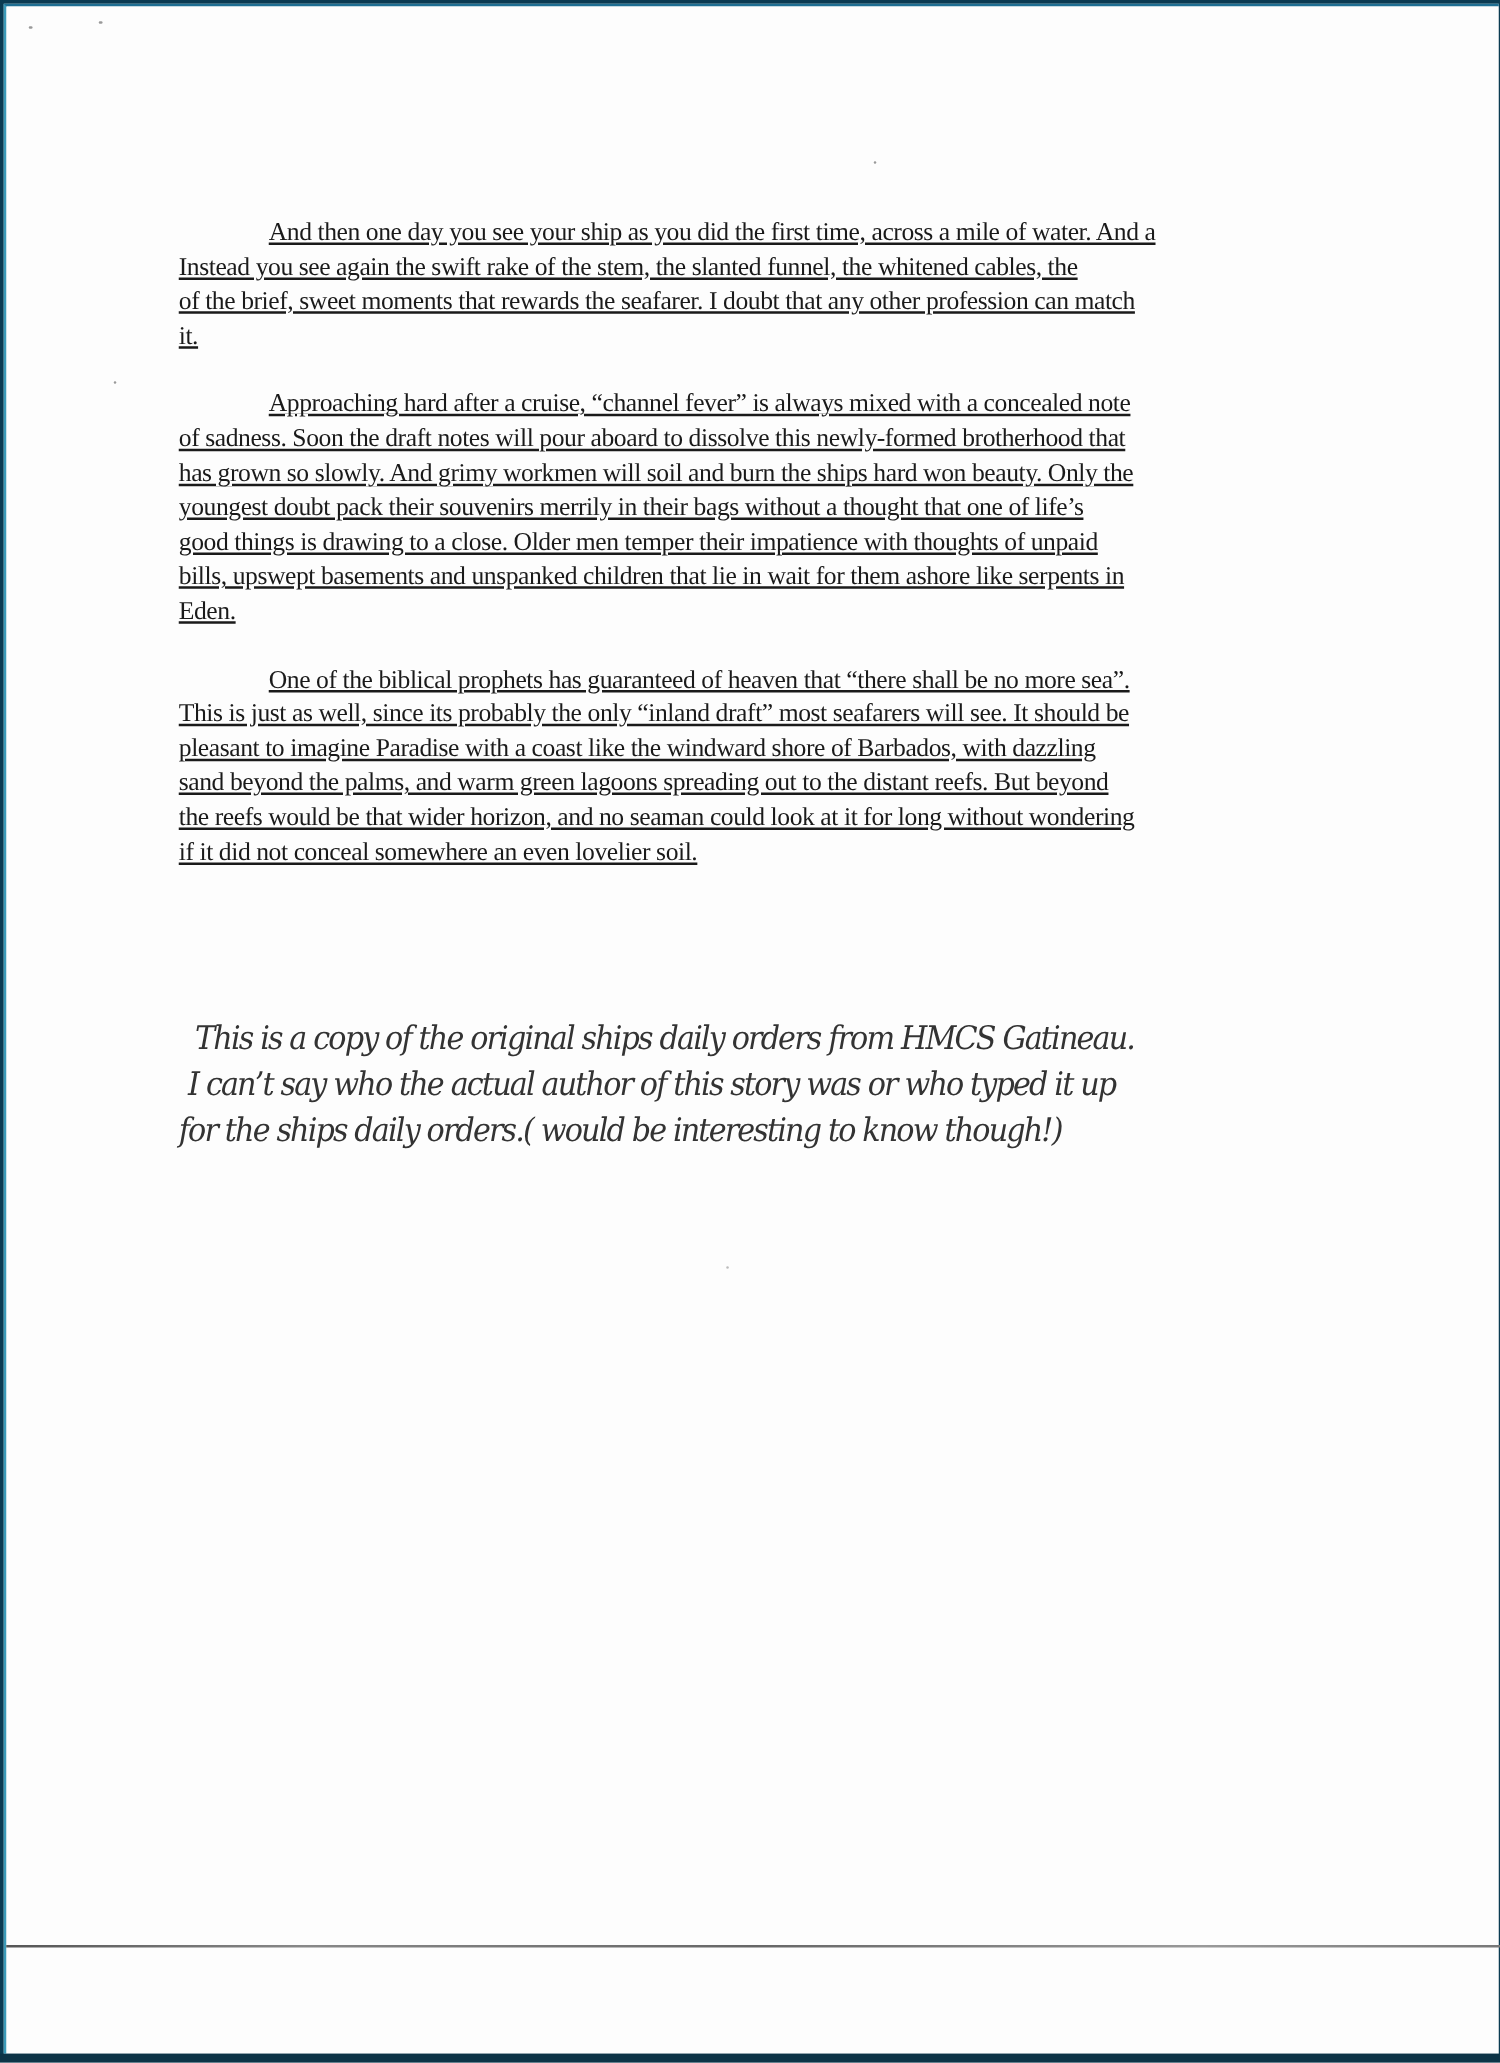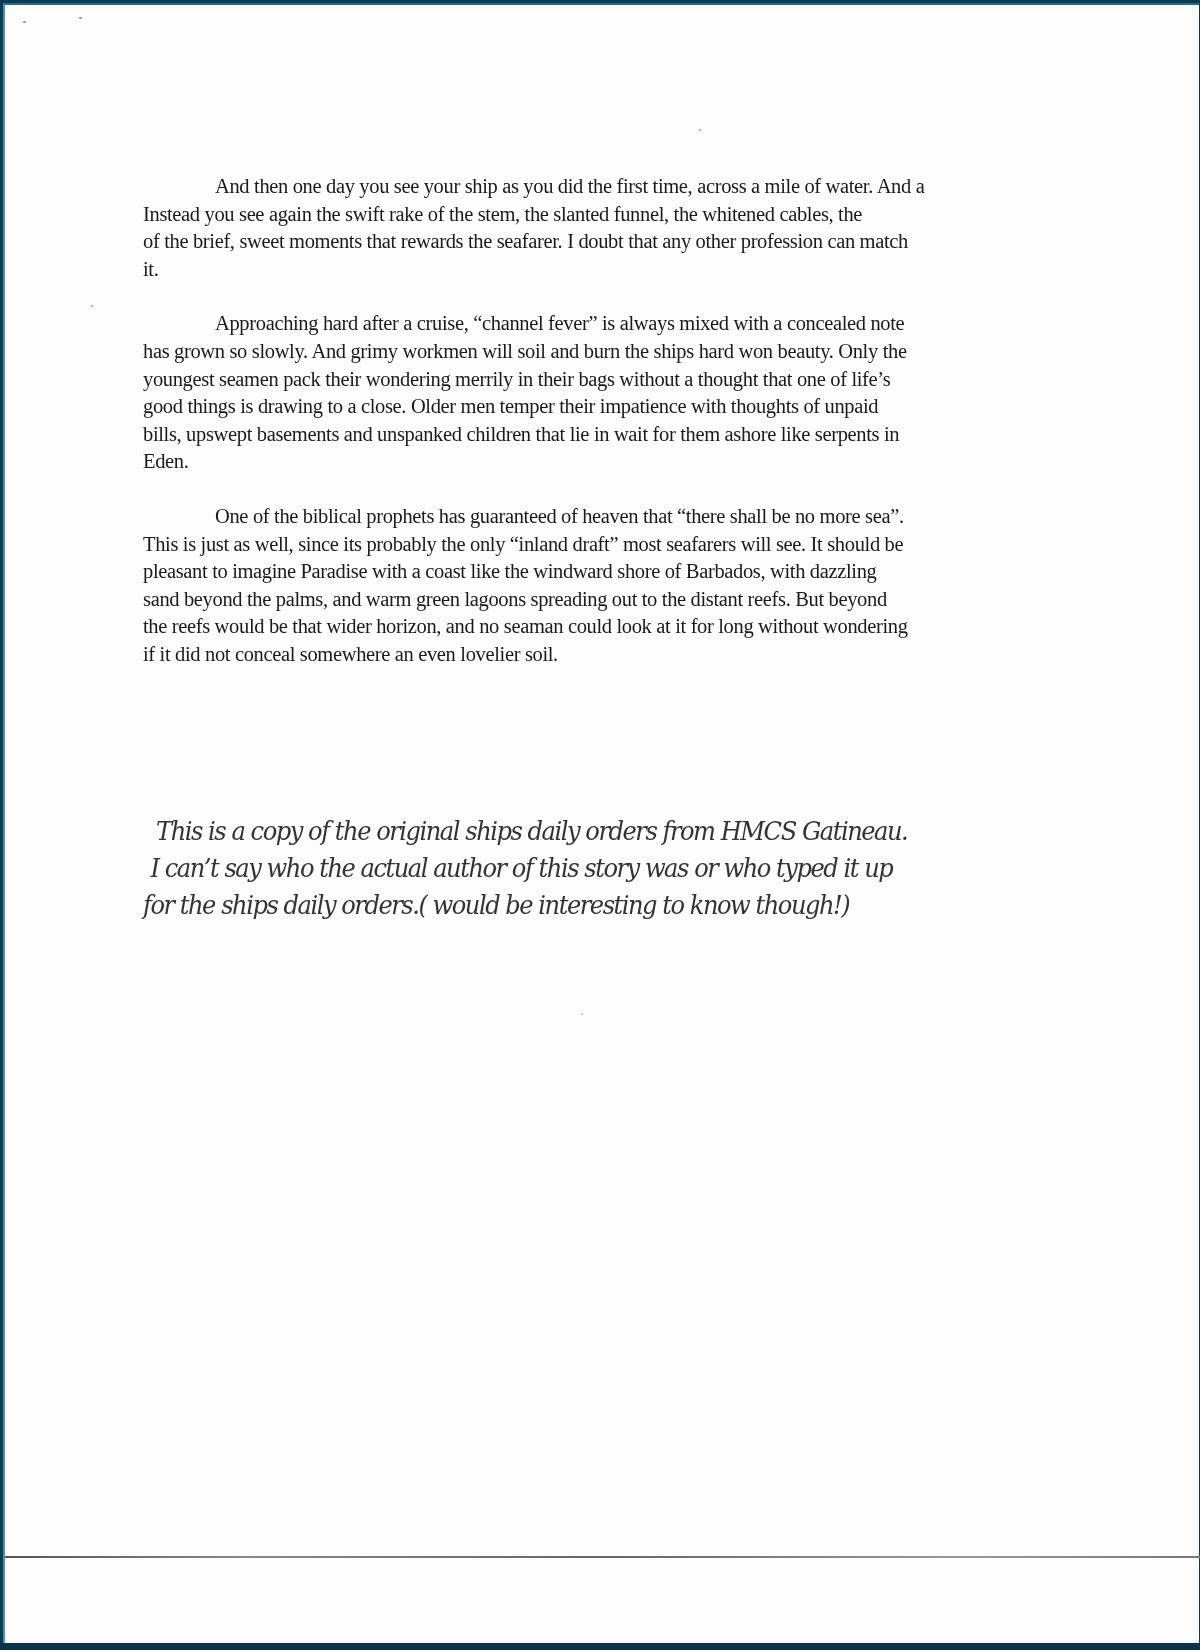--- a/index.html
+++ b/index.html
@@ -43,20 +43,21 @@
     .body-text {
       position: absolute;
       left: 138px;
       top: 168px;
       width: 920px;
       font-family: "Liberation Serif", "DejaVu Serif", serif;
       font-size: 20.5px;
       line-height: 27.6px;
       color: #1a1a1a;
       letter-spacing: -0.35px;
+      text-decoration: underline;
     }
     .paragraph {
       margin: 0 0 27px 0;
     }
     .line {
       display: block;
       white-space: nowrap;
     }
     .line.first {
       text-indent: 72px;
@@ -94,22 +95,23 @@
   <div class="body-text">
     <p class="paragraph">
       <span class="line first">And then one day you see your ship as you did the first time, across a mile of water. And a</span>
       <span class="line">Instead you see again the swift rake of the stem, the slanted funnel, the whitened cables, the</span>
       <span class="line">of the brief, sweet moments that rewards the seafarer. I doubt that any other profession can match</span>
       <span class="line">it.</span>
     </p>
 
     <p class="paragraph">
       <span class="line first">Approaching hard after a cruise, “channel fever” is always mixed with a concealed note</span>
+      <span class="line">of sadness. Soon the draft notes will pour aboard to dissolve this newly-formed brotherhood that</span>
       <span class="line">has grown so slowly. And grimy workmen will soil and burn the ships hard won beauty. Only the</span>
-      <span class="line">youngest seamen pack their wondering merrily in their bags without a thought that one of life’s</span>
+      <span class="line">youngest doubt pack their souvenirs merrily in their bags without a thought that one of life’s</span>
       <span class="line">good things is drawing to a close. Older men temper their impatience with thoughts of unpaid</span>
       <span class="line">bills, upswept basements and unspanked children that lie in wait for them ashore like serpents in</span>
       <span class="line">Eden.</span>
     </p>
 
     <p class="paragraph">
       <span class="line first">One of the biblical prophets has guaranteed of heaven that “there shall be no more sea”.</span>
       <span class="line">This is just as well, since its probably the only “inland draft” most seafarers will see. It should be</span>
       <span class="line">pleasant to imagine Paradise with a coast like the windward shore of Barbados, with dazzling</span>
       <span class="line">sand beyond the palms, and warm green lagoons spreading out to the distant reefs. But beyond</span>

